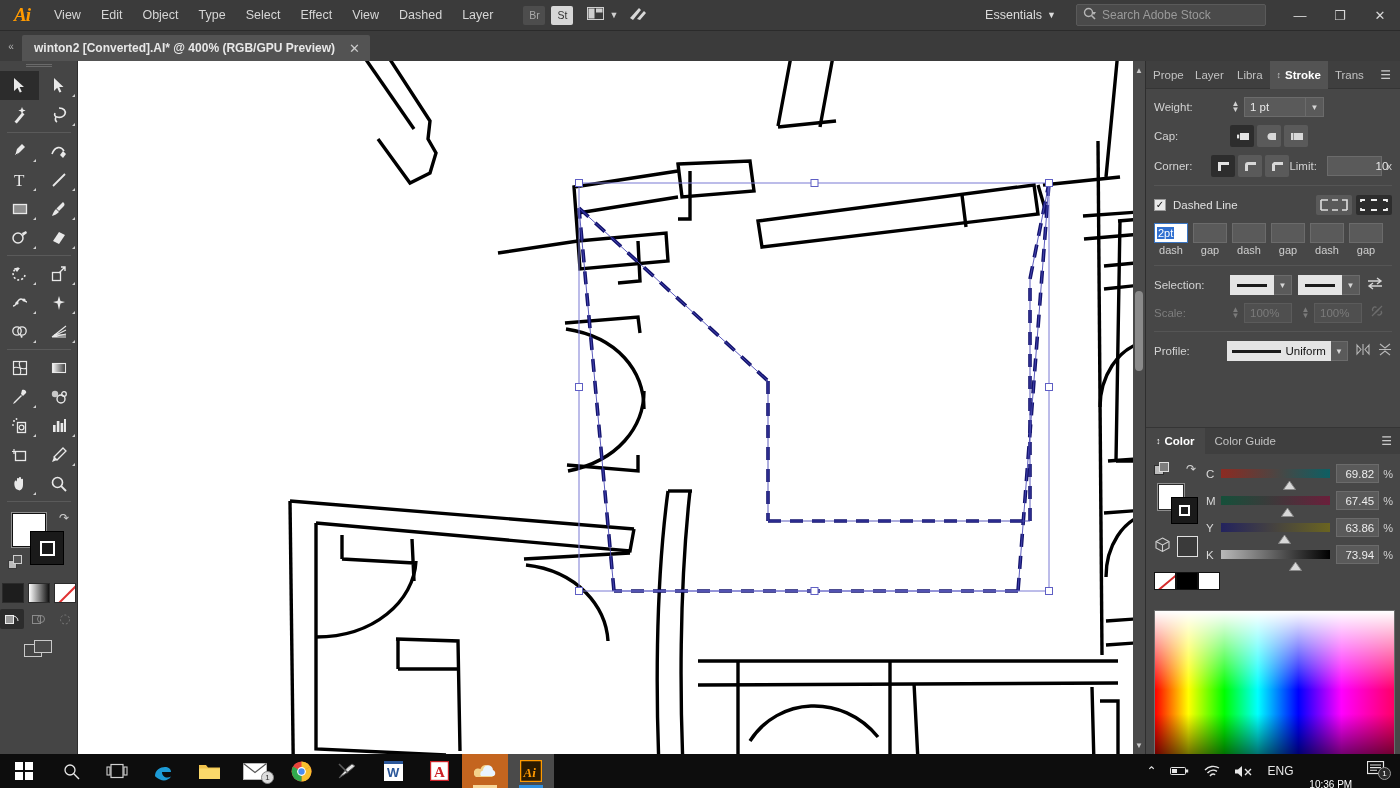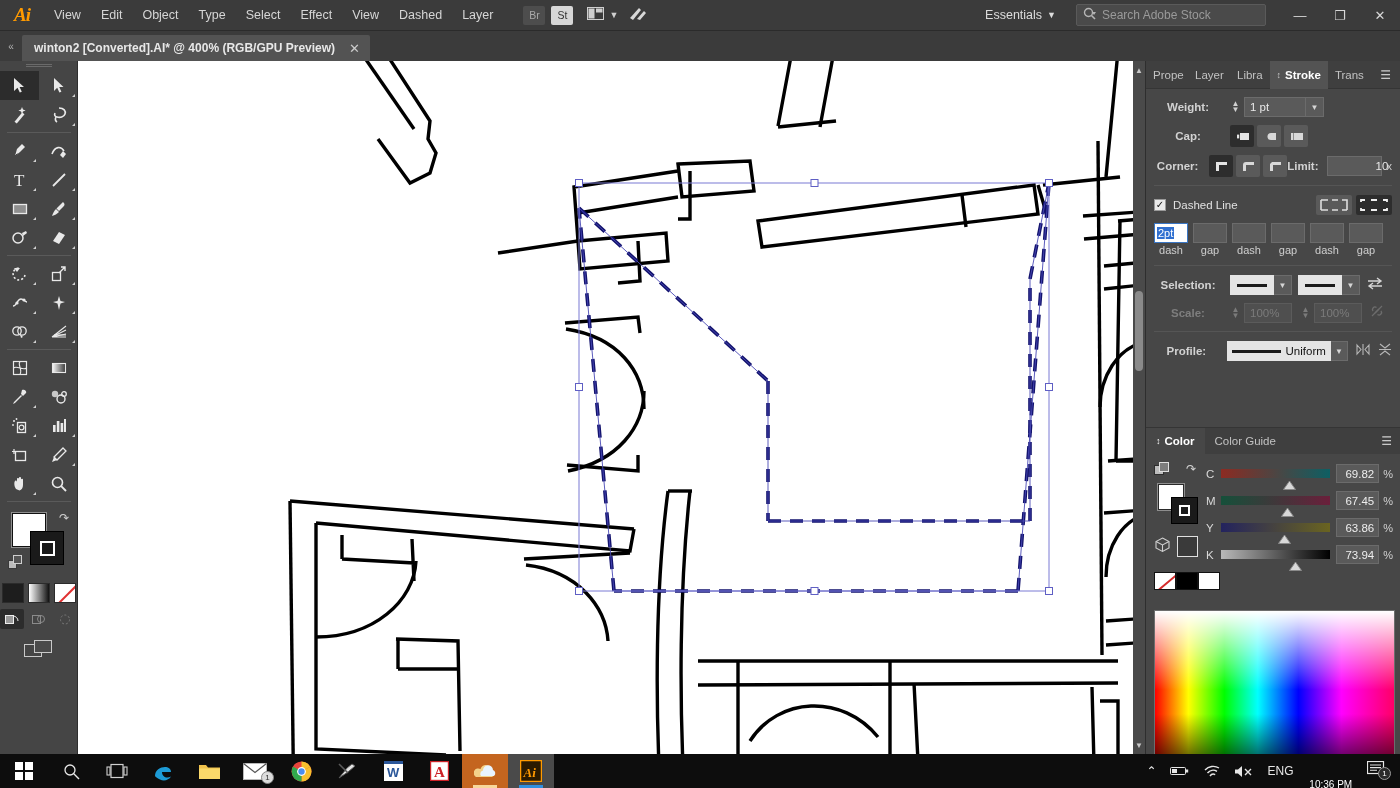--- a/index.html
+++ b/index.html
@@ -143,21 +143,21 @@
   }
   .ptab.active {
     background: #535353; color: #fff; font-weight: bold; max-width: none;
     display:flex; align-items:center; gap:4px;
   }
   .ptab .dbl { font-size:9px; color:#c8c8c8; }
   .pmenu { margin-left:auto; padding: 0 9px; color:#c9c9c9; font-size:12px; line-height:28px; }
 
   .panel-body { padding: 8px 8px 0 8px; }
   .row { display: flex; align-items: center; margin-bottom: 8px; }
-  .lbl { font-size: 11.5px; color: #d2d2d2; text-align: center; width: 76px; padding-right: 8px; white-space: nowrap; font-weight: bold; }
+  .lbl { font-size: 11.5px; color: #d2d2d2; text-align: left; width: 76px; padding-right: 8px; white-space: nowrap; }
   .lbl.dim { color: #7e7e7e; }
   .stepper { width:11px; display:flex; flex-direction:column; align-items:center; color:#d0d0d0; line-height:6px; font-size:8px; }
   .field {
     background: #5a5a5a; border: 1px solid #6b6b6b; height: 20px; color: #e8e8e8;
     font-size: 11.5px; display: flex; align-items: center; padding: 0 5px;
   }
   .field.dim { color:#7b7b7b; border-color:#5b5b5b; background:#4f4f4f;}
   .fdrop { width: 18px; height: 20px; background:#5a5a5a; border:1px solid #6b6b6b; border-left:none;
      display:flex; align-items:center; justify-content:center; color:#d5d5d5; font-size:8px; }
   .btngrp { display: flex; gap: 3px; }

